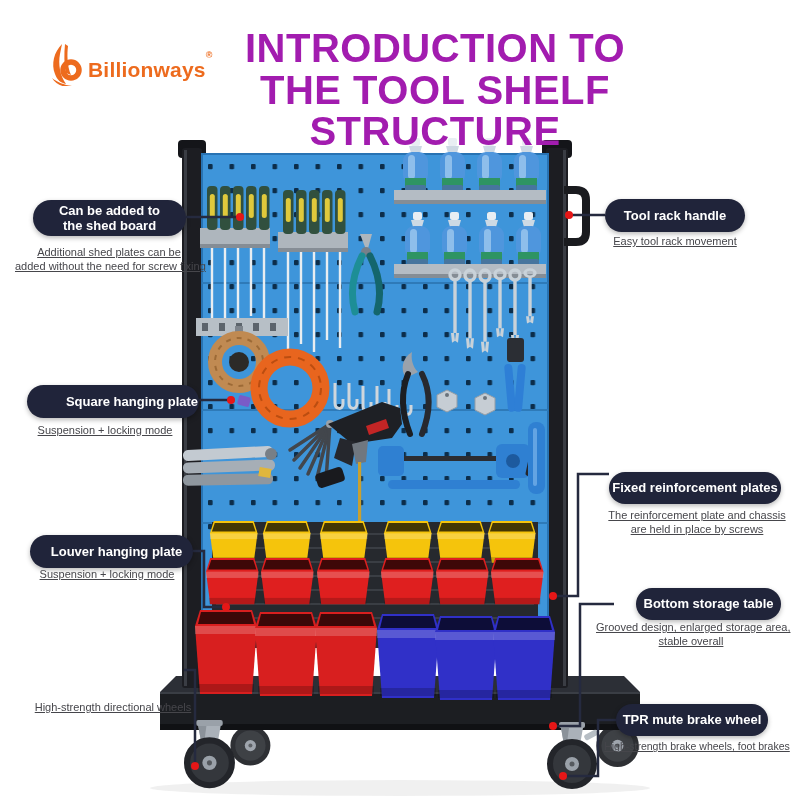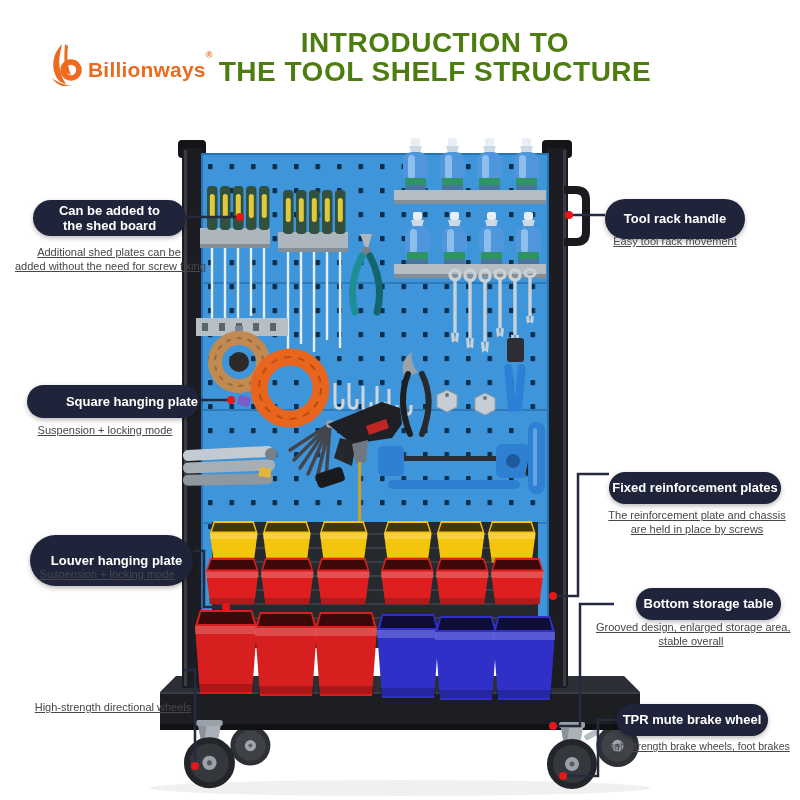--- a/index.html
+++ b/index.html
@@ -4,37 +4,37 @@
 <style>
   html,body{margin:0;padding:0;background:#ffffff;}
   #stage{position:relative;width:800px;height:800px;background:#ffffff;overflow:hidden;
          font-family:"Liberation Sans",sans-serif;}
   #art{position:absolute;left:0;top:0;width:800px;height:800px;}
   
   #logo{position:absolute;left:46px;top:42px;display:flex;align-items:flex-start;}
   #logo .brand{font-size:21px;font-weight:bold;color:var(--accent-orange,#ed6b1e);margin:16px 0 0 2px;letter-spacing:.2px;}
   #logo .reg{font-size:9px;color:var(--accent-orange,#ed6b1e);font-weight:bold;margin-top:8px;}
   #title{position:absolute;left:130px;top:28px;width:610px;text-align:center;
-         font-weight:bold;color:#4d7c0f;font-size:28px;line-height:1.04;letter-spacing:.5px;}
+         font-weight:bold;color:#a21caf;font-size:40px;line-height:1.04;letter-spacing:.5px;}
   #title span{display:block;}
   
   .pill{position:absolute;display:flex;align-items:center;justify-content:center;text-align:center;
         background:var(--pill-bg,#20243a);color:#ffffff;font-weight:bold;border-radius:26px;
         white-space:pre;line-height:1.18;box-shadow:0 2px 5px rgba(0,0,0,.28);box-sizing:border-box;padding:0 8px;}
   .desc{position:absolute;text-align:center;color:#46464b;font-size:11px;line-height:1.3;white-space:pre;text-decoration:underline;}
   .f1{font-size:13px;}
   #pill1{left:33px;top:200px;width:153px;height:36px;}
   #desc1{left:15px;top:245px;width:188px;}
   #pill2{left:27px;top:385px;width:172px;height:33px;padding-left:46px;}
   #desc2{left:25px;top:423px;width:160px;}
-  #pill3{left:30px;top:535px;width:163px;height:51px;padding-left:18px;}
+  #pill3{left:30px;top:535px;width:163px;height:33px;padding-left:18px;}
   #desc3{left:27px;top:567px;width:160px;}
   #pill4{left:36px;top:654px;width:148px;height:46px;}
   #desc4{left:18px;top:700px;width:190px;}
-  #pill5{left:605px;top:199px;width:140px;height:40px;}
+  #pill5{left:605px;top:199px;width:140px;height:33px;}
   #desc5{left:602px;top:234px;width:146px;}
   #pill6{left:609px;top:472px;width:172px;height:32px;}
   #desc6{left:602px;top:508px;width:190px;}
   #pill7{left:636px;top:588px;width:145px;height:32px;}
   #desc7{left:596px;top:620px;width:190px;}
   #pill8{left:616px;top:704px;width:152px;height:32px;}
   #desc8{left:592px;top:740px;width:210px;font-size:10.5px;}
 </style>
 </head>
 <body>

